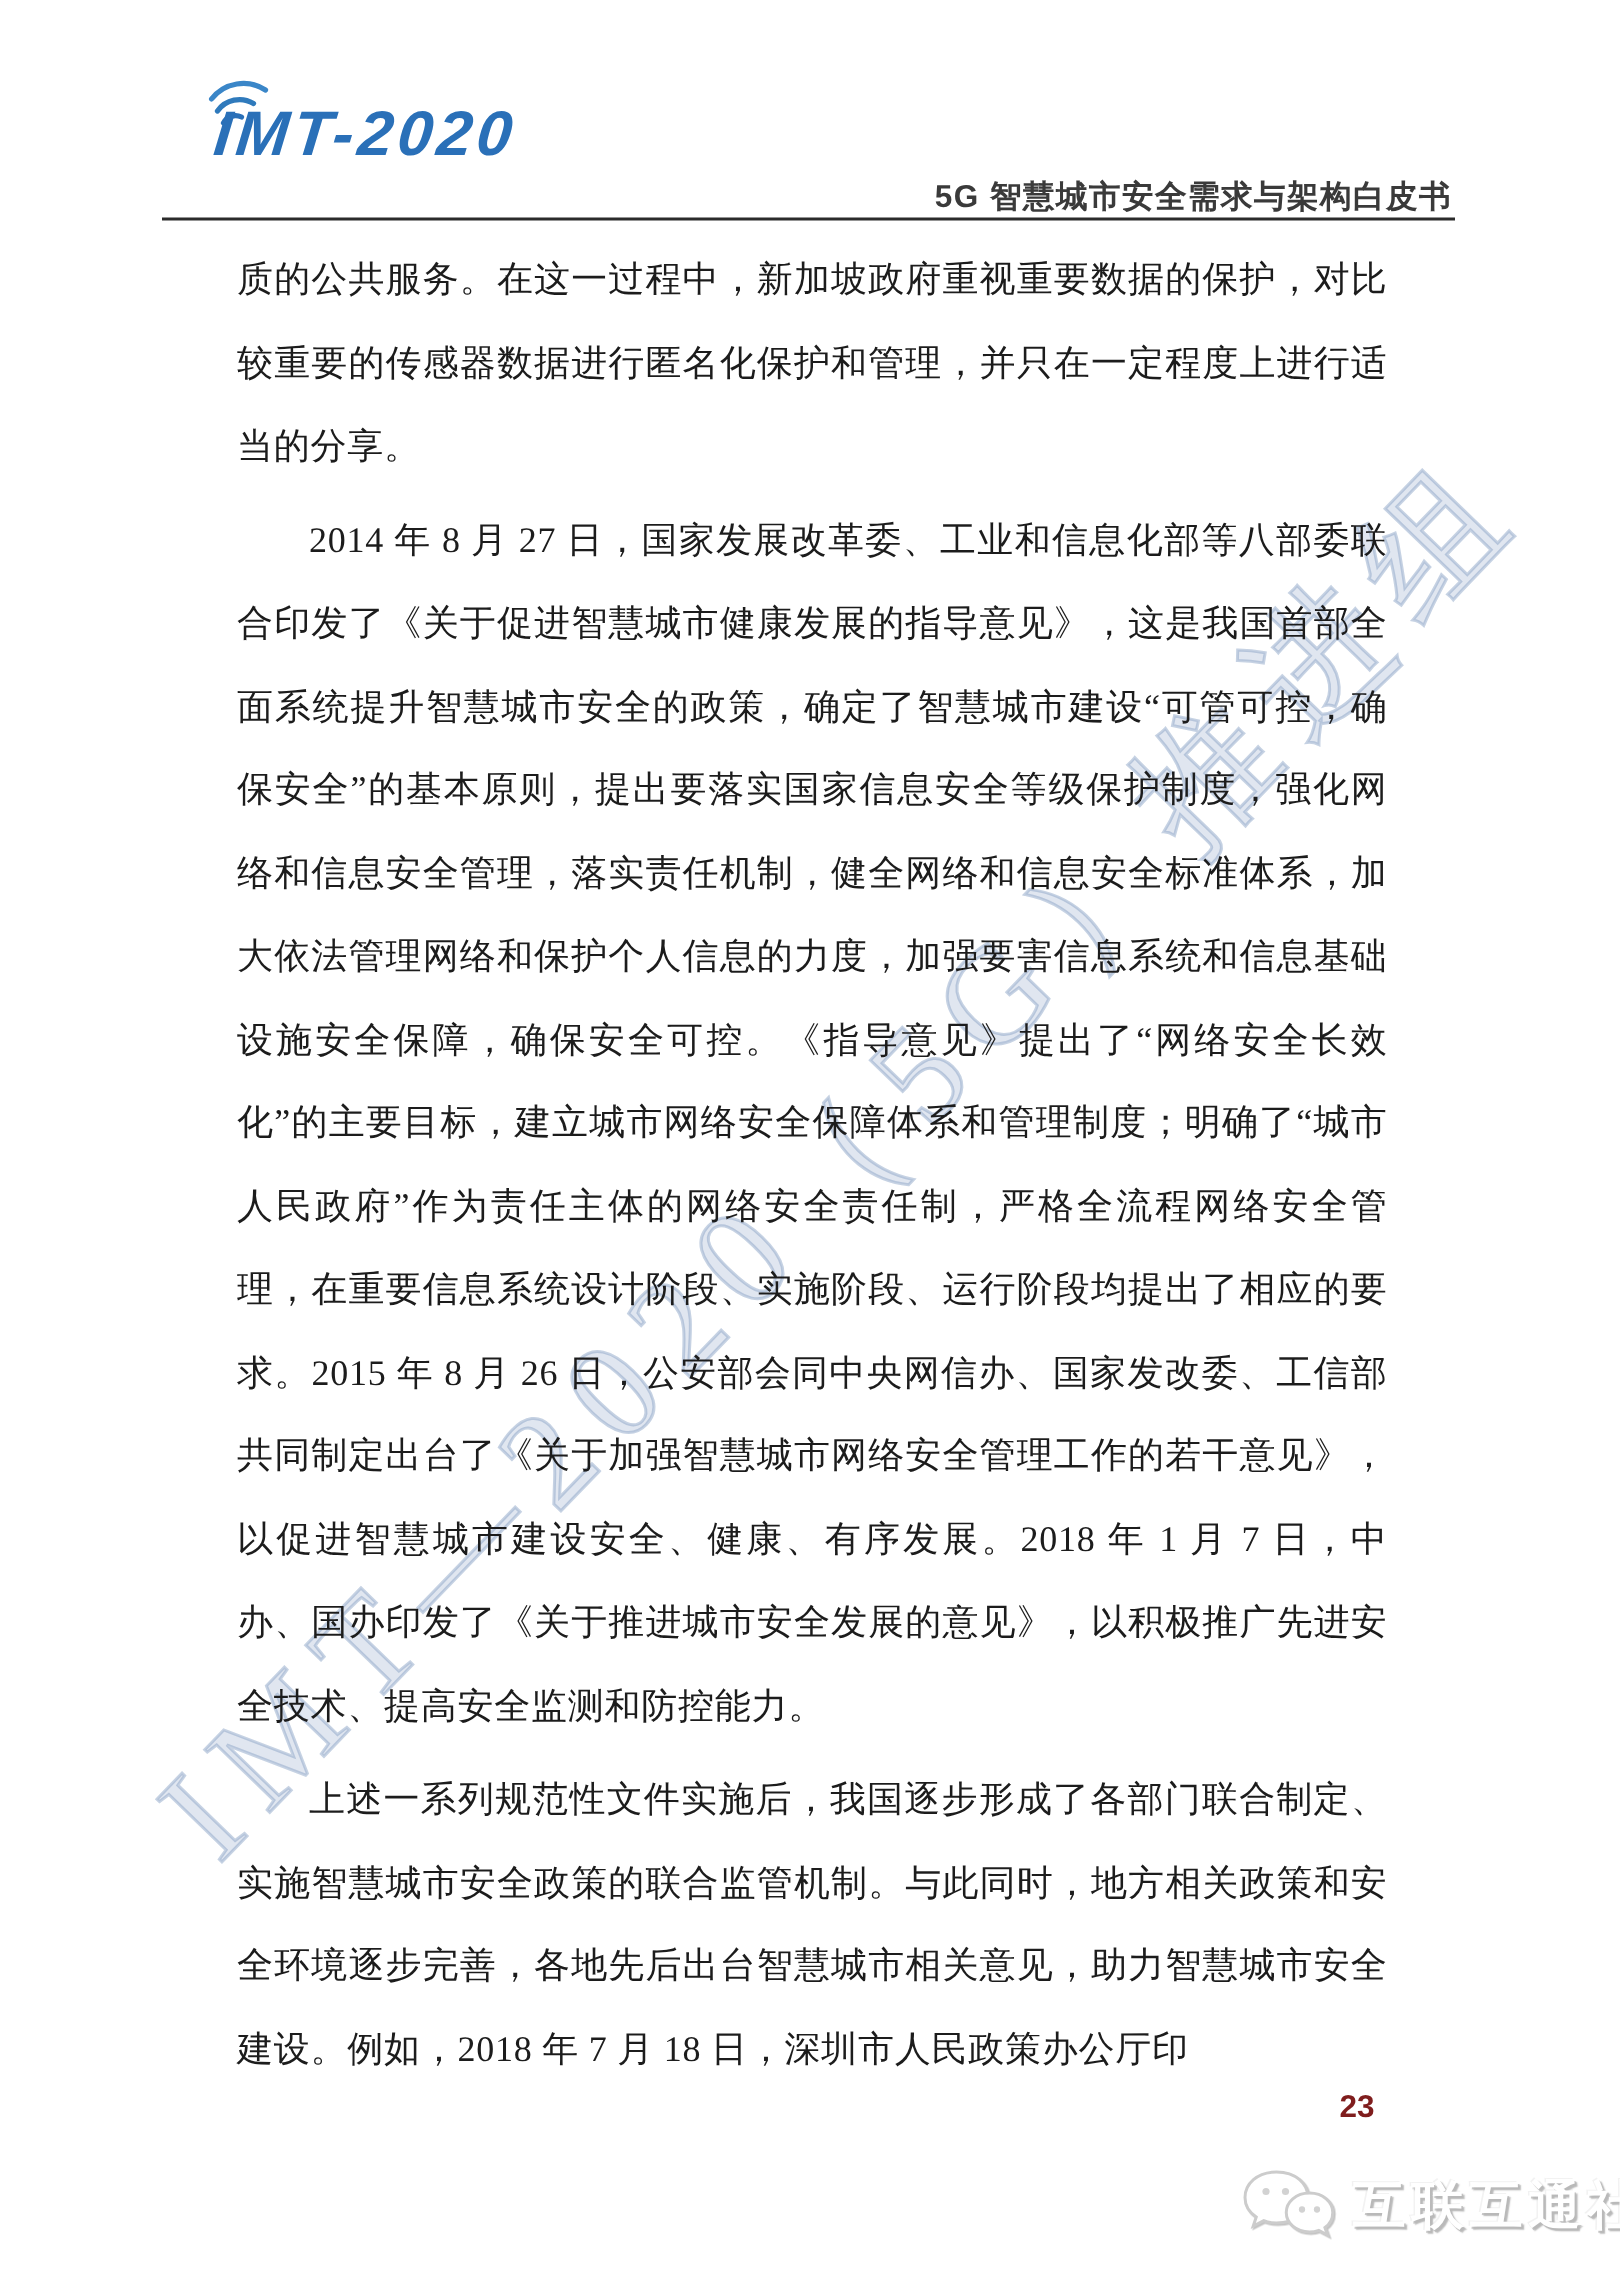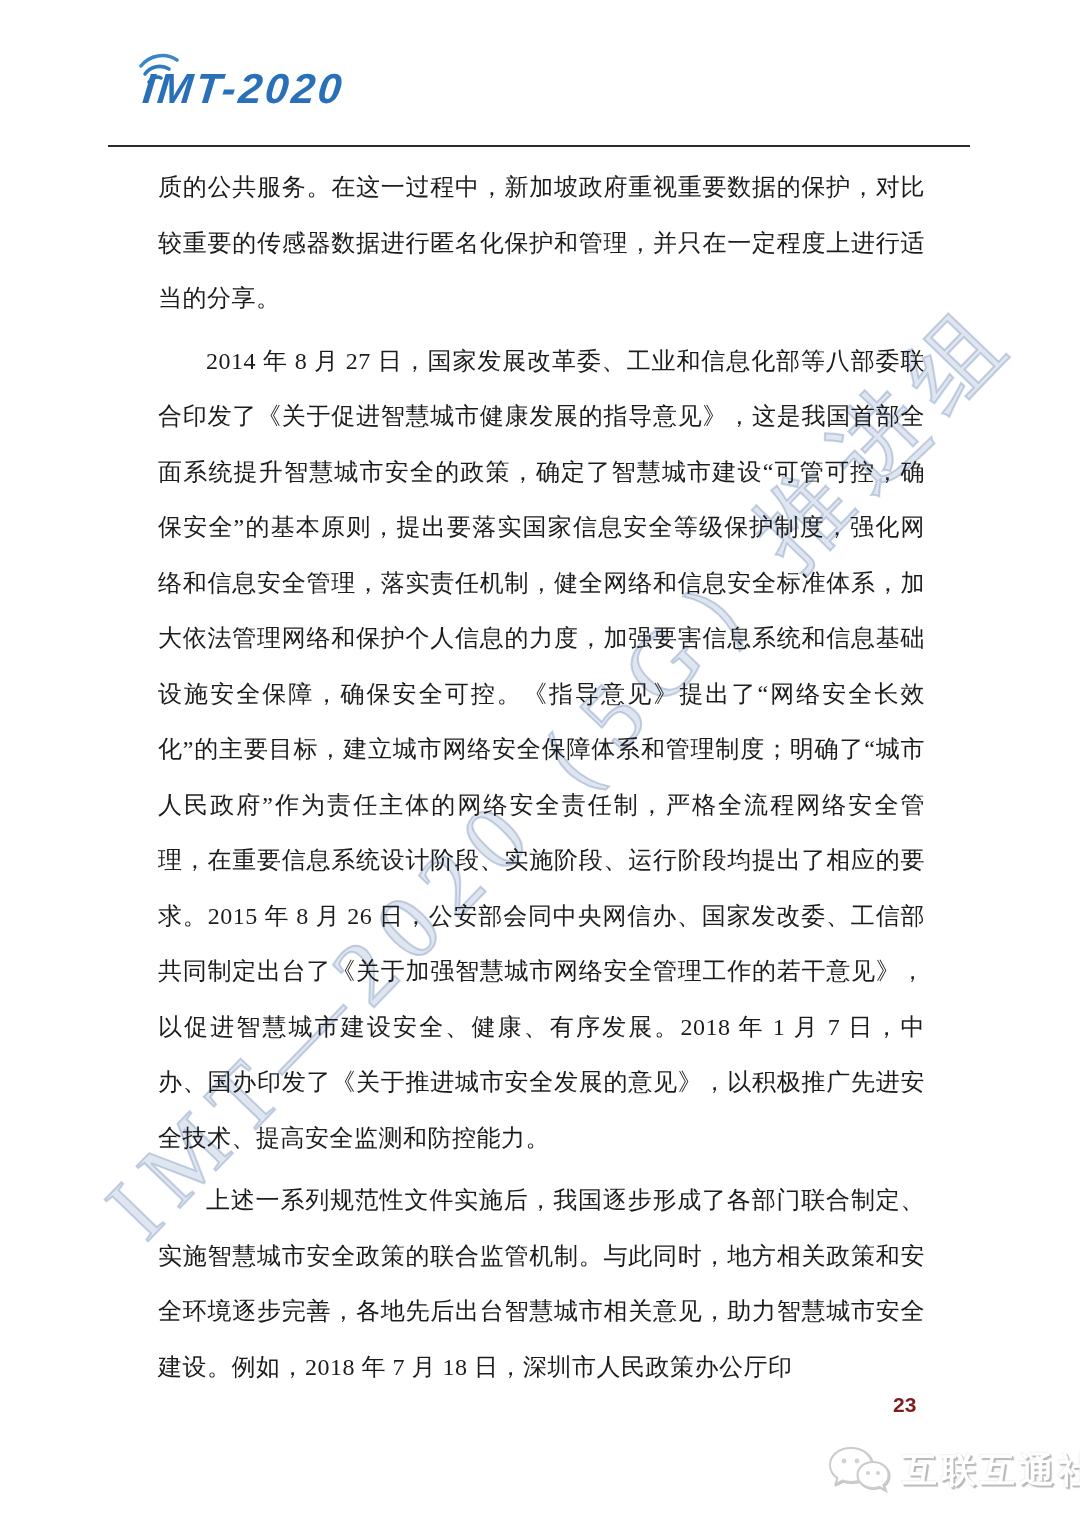--- a/index.html
+++ b/index.html
@@ -135,20 +135,21 @@
 
   <div class="logo">
     <svg class="logo-arcs" width="54" height="34" viewBox="0 0 54 34" fill="none">
       <path d="M10 30 A 9 9 0 0 1 22 26" stroke="#2a70b8" stroke-width="3.5" stroke-linecap="round"></path>
       <path d="M6 22 A 18 18 0 0 1 30 17" stroke="#2f7abc" stroke-width="3.5" stroke-linecap="round"></path>
       <path d="M2 14 A 27 27 0 0 1 38 8" stroke="#3a86c8" stroke-width="3.5" stroke-linecap="round"></path>
     </svg>
     <span class="logo-text">IMT-2020</span>
   </div>
 
+  <div class="header-title">5G 智慧城市安全需求与架构白皮书</div>
 
   <div class="header-rule"></div>
 
   <div class="watermark">IMT—2020（5G）推进组</div>
 
   <div class="body-text">
     <p>质的公共服务。在这一过程中，新加坡政府重视重要数据的保护，对比较重要的传感器数据进行匿名化保护和管理，并只在一定程度上进行适当的分享。</p>
     <p class="indent">2014 年 8 月 27 日，国家发展改革委、工业和信息化部等八部委联合印发了《关于促进智慧城市健康发展的指导意见》，这是我国首部全面系统提升智慧城市安全的政策，确定了智慧城市建设“可管可控，确保安全”的基本原则，提出要落实国家信息安全等级保护制度，强化网络和信息安全管理，落实责任机制，健全网络和信息安全标准体系，加大依法管理网络和保护个人信息的力度，加强要害信息系统和信息基础设施安全保障，确保安全可控。《指导意见》提出了“网络安全长效化”的主要目标，建立城市网络安全保障体系和管理制度；明确了“城市人民政府”作为责任主体的网络安全责任制，严格全流程网络安全管理，在重要信息系统设计阶段、实施阶段、运行阶段均提出了相应的要求。2015 年 8 月 26 日，公安部会同中央网信办、国家发改委、工信部共同制定出台了《关于加强智慧城市网络安全管理工作的若干意见》，以促进智慧城市建设安全、健康、有序发展。2018 年 1 月 7 日，中办、国办印发了《关于推进城市安全发展的意见》，以积极推广先进安全技术、提高安全监测和防控能力。</p>
     <p class="indent">上述一系列规范性文件实施后，我国逐步形成了各部门联合制定、实施智慧城市安全政策的联合监管机制。与此同时，地方相关政策和安全环境逐步完善，各地先后出台智慧城市相关意见，助力智慧城市安全建设。例如，2018 年 7 月 18 日，深圳市人民政策办公厅印</p>
   </div>

